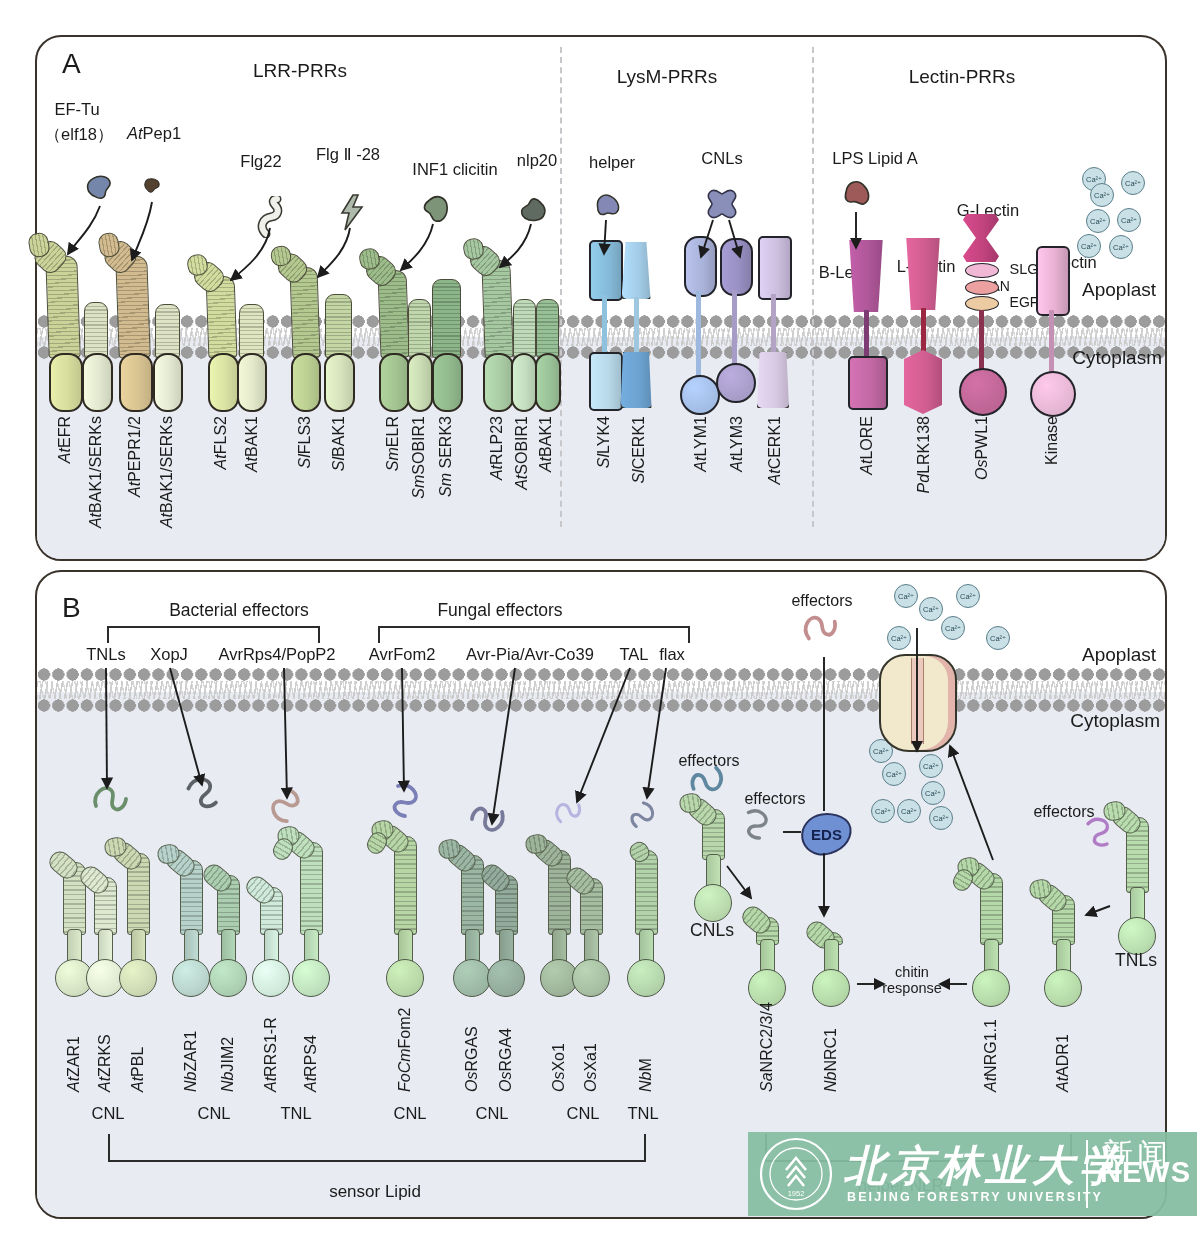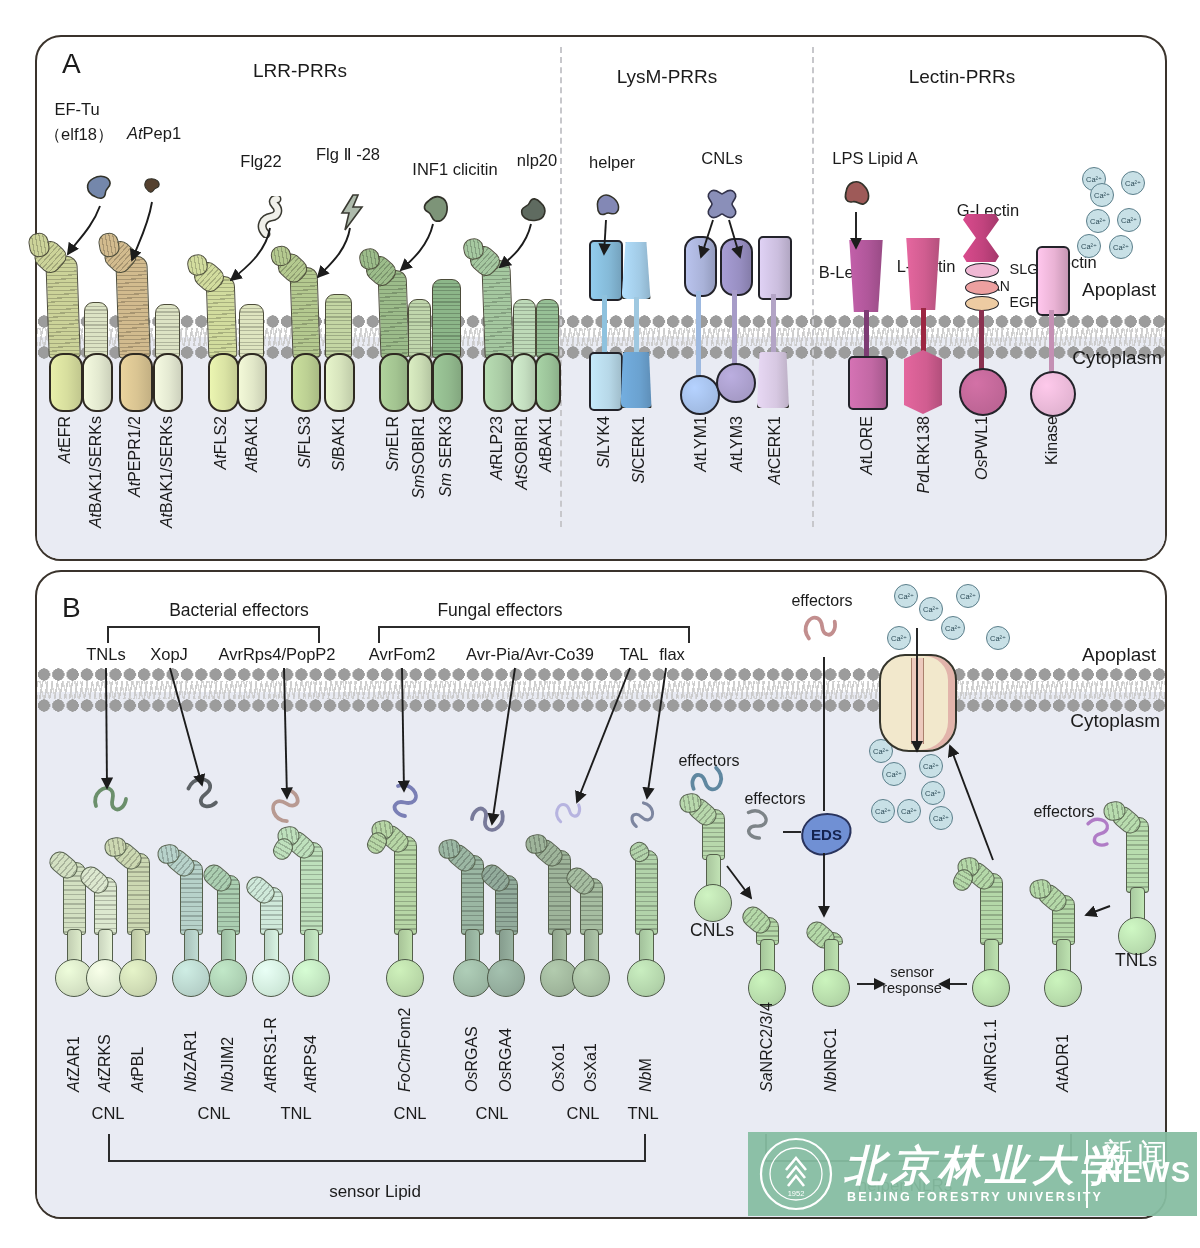--- a/index.html
+++ b/index.html
@@ -74,21 +74,21 @@
   <div class="t ctr" style="left:375px;top:1182px;font-size:17px;">sensor Lipid</div>
   <div class="t ctr" style="left:905px;top:1176px;font-size:17px;">helper NLRs</div>
 
   <div class="t ctr" style="left:712px;top:920px;font-size:17.5px;z-index:7;">CNLs</div>
   <div class="t ctr" style="left:1136px;top:950px;font-size:17.5px;z-index:7;">TNLs</div>
   <div class="t ctr" style="left:709px;top:752px;font-size:16px;">effectors</div>
   <div class="t ctr" style="left:775px;top:790px;font-size:16px;">effectors</div>
   <div class="t ctr" style="left:822px;top:592px;font-size:16px;">effectors</div>
   <div class="t ctr" style="left:1064px;top:803px;font-size:16px;">effectors</div>
   <div class="t ctr" style="left:912px;top:964px;font-size:14.5px;text-align:center;z-index:7;">
-    <span>sensor</span><br><span>response</span>
+    <span>chitin</span><br><span>response</span>
   </div>
 
   <div class="abs" style="left:801px;top:813px;width:47px;height:38px;background:#7090d4;border:2px solid #29335c;
        border-radius:46% 54% 58% 42%/52% 44% 56% 48%;transform:rotate(-8deg);z-index:6;display:flex;align-items:center;justify-content:center;">
     <span style="font-size:15px;color:#14224d;font-weight:bold;transform:rotate(8deg);">EDS</span>
   </div>
 
   <div class="abs" style="left:879px;top:654px;width:74px;height:94px;background:#f2e8cc;border:2px solid #35352c;
        border-radius:26px 26px 30px 30px;box-shadow:inset -7px 0 0 #e2b4ab;z-index:5;">
     <div class="abs" style="left:30px;top:2px;width:11px;height:86px;background:#ecc9bd;border-left:1.5px solid #a9806d;border-right:1.5px solid #a9806d;"></div>

